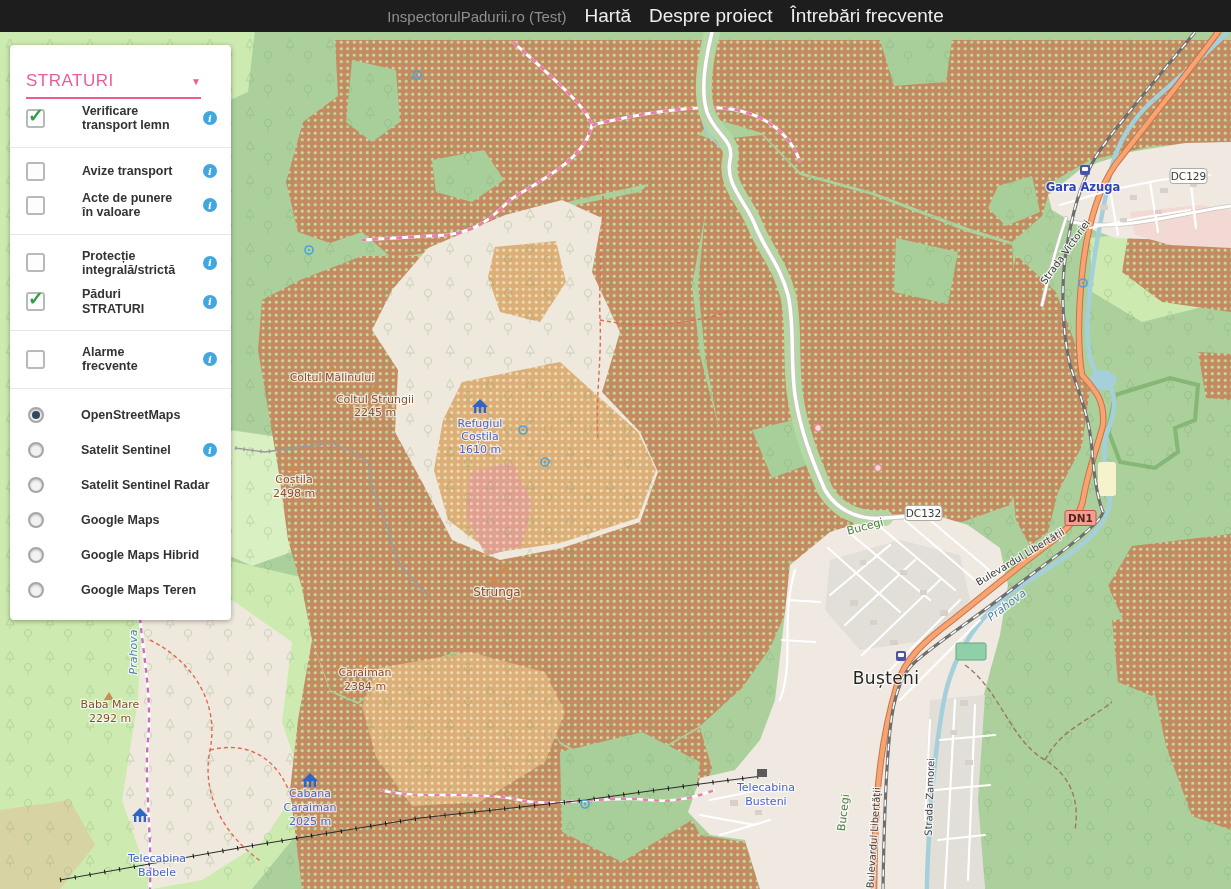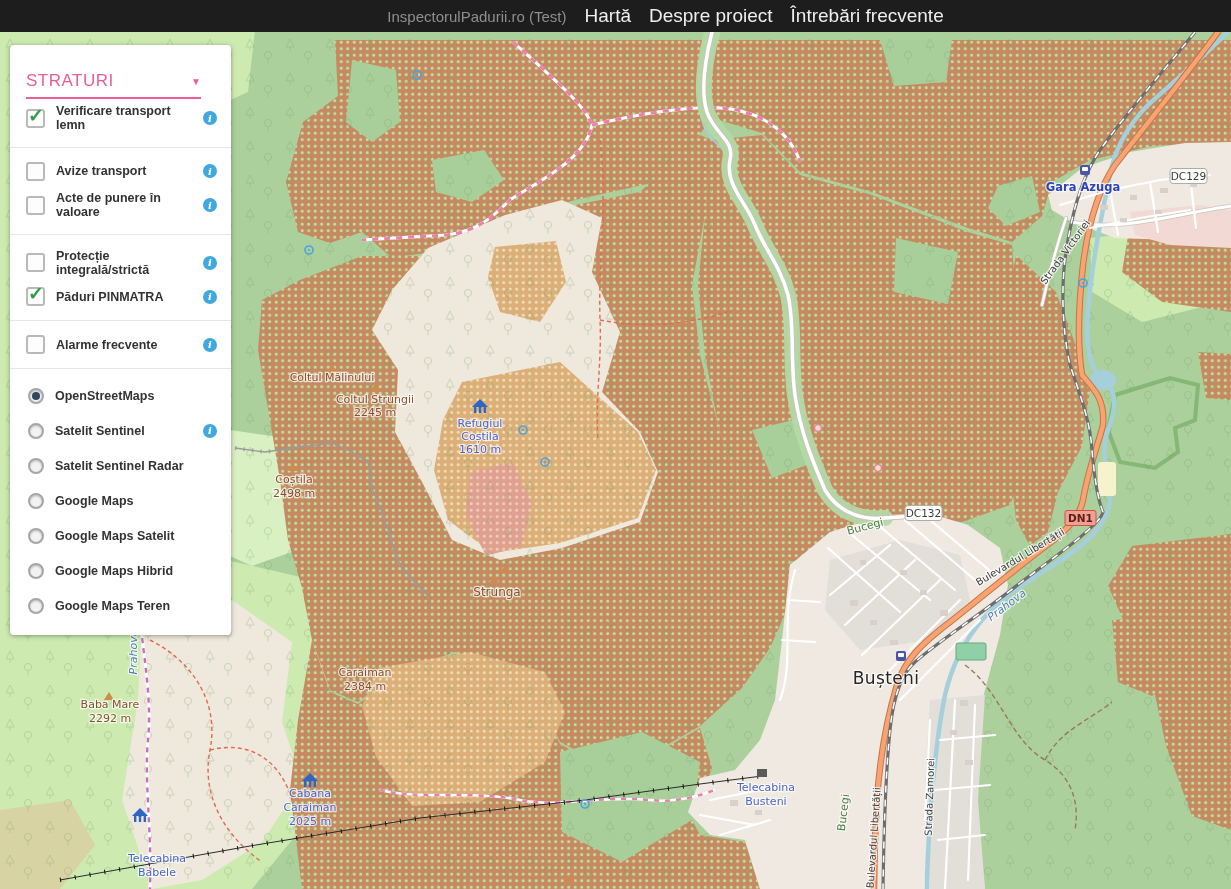--- a/index.html
+++ b/index.html
@@ -12,21 +12,21 @@
   .brand{color:#8f8f8f;font-size:15px;}
   .navlink{color:#eeeeee;font-size:19px;text-decoration:none;cursor:pointer;}
   
   .panel{position:absolute;left:10px;top:45px;width:221px;box-sizing:border-box;
          background:#ffffff;border-radius:4px;box-shadow:0 1px 5px rgba(0,0,0,.35);
          z-index:25;padding:24px 0 12px 0;}
   .panel-title-row{display:flex;align-items:center;margin:2px 30px 0 16px;
                    padding-bottom:6px;border-bottom:2px solid #ec5d97;}
   .panel-title{color:#ec5d97;font-size:17px;letter-spacing:.5px;}
   .caret{margin-left:auto;color:#ec5d97;font-size:10px;}
-  .row{display:flex;align-items:center;padding:5px 14px 5px 16px;min-height:19px;cursor:pointer;}
+  .row{display:flex;align-items:center;padding:5px 14px 5px 16px;min-height:19px;cursor:pointer;gap:26px;}
   .box{width:15px;height:15px;border:2px solid #b9b9b9;border-radius:3px;background:#fdfdfd;
        position:relative;flex:none;}
   .row.on .box::after{content:"\2713";position:absolute;left:0px;top:-7px;
        font-size:19px;font-weight:bold;color:#2f9e44;}
   .radio{width:12px;height:12px;border-radius:50%;border:2px solid #a6a6a6;background:#f2f2f2;
        box-shadow:inset 0 1px 2px rgba(0,0,0,.25);position:relative;flex:none;margin-left:2px;}
   .row.on .radio::after{content:"";position:absolute;inset:2px;border-radius:50%;background:#33475c;}
   .lbl{margin-left:11px;font-size:12.5px;font-weight:bold;color:#333333;line-height:1.15;}
   .info{margin-left:auto;width:14px;height:14px;border-radius:50%;background:#41a7e0;
         color:#ffffff;display:flex;align-items:center;justify-content:center;flex:none;
@@ -344,21 +344,21 @@
   </div>
   <div class="divider"></div>
 
   <div class="row">
     <span class="box"></span>
     <span class="lbl">Protecție integrală/strictă</span>
     <span class="info">i</span>
   </div>
   <div class="row on">
     <span class="box"></span>
-    <span class="lbl">Păduri PINMATRA</span>
+    <span class="lbl">Păduri STRATURI</span>
     <span class="info">i</span>
   </div>
   <div class="divider"></div>
 
   <div class="row">
     <span class="box"></span>
     <span class="lbl">Alarme frecvente</span>
     <span class="info">i</span>
   </div>
   <div class="divider"></div>
@@ -376,24 +376,20 @@
     <div class="row">
       <span class="radio"></span>
       <span class="lbl">Satelit Sentinel Radar</span>
     </div>
     <div class="row">
       <span class="radio"></span>
       <span class="lbl">Google Maps</span>
     </div>
     <div class="row">
       <span class="radio"></span>
-      <span class="lbl">Google Maps Satelit</span>
-    </div>
-    <div class="row">
-      <span class="radio"></span>
       <span class="lbl">Google Maps Hibrid</span>
     </div>
     <div class="row">
       <span class="radio"></span>
       <span class="lbl">Google Maps Teren</span>
     </div>
   </div>
 </div>
 
 </body></html>

